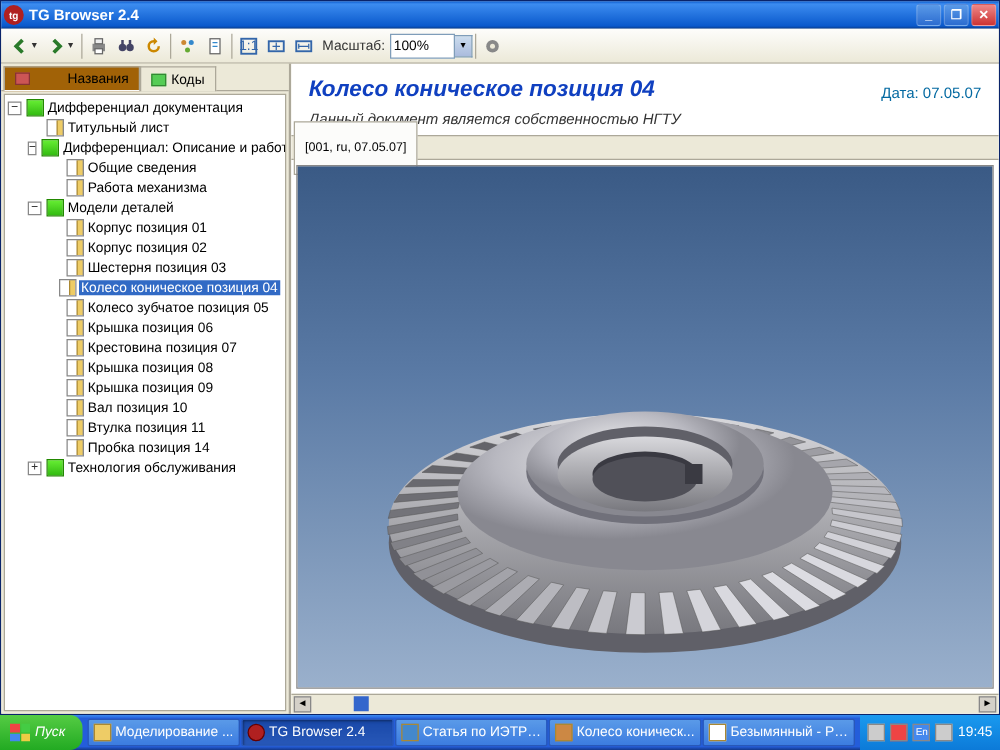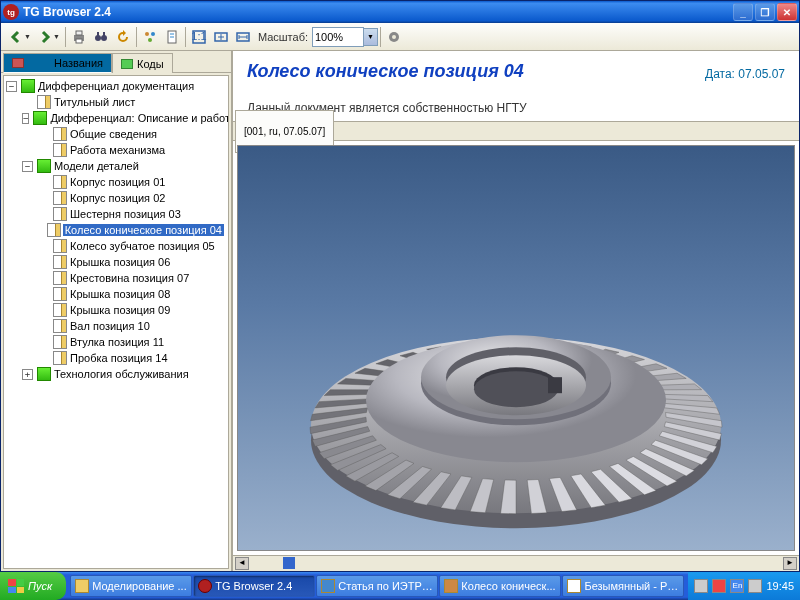--- a/index.html
+++ b/index.html
@@ -14,40 +14,40 @@
 .titlebar .win-btn.close { background: linear-gradient(#e88,#c33); }
 .toolbar { height: 28px; background: linear-gradient(#fdfdfb,#ece9d8); border-bottom: 1px solid #aca899; display: flex; align-items: center; padding: 0 4px; gap: 0; }
 .tb-btn { min-width: 22px; height: 22px; display: flex; align-items: center; justify-content: center; border: 1px solid transparent; cursor: pointer; padding: 0 2px; }
 .tb-sep { width: 1px; height: 20px; background: #aca899; margin: 0 2px; }
 .tb-label { padding: 0 4px; color: #333; }
 .zoom-select { height: 20px; width: 52px; border: 1px solid #7f9db9; background: white; font-size: 11px; padding: 1px 2px; }
 .body { display: flex; height: calc(100% - 50px); }
 .left-panel { width: 232px; background: #ece9d8; border-right: 2px solid #aca899; display: flex; flex-direction: column; }
 .tabstrip { height: 22px; display: flex; border-bottom: 1px solid #aca899; background: #ece9d8; padding-top: 2px; padding-left: 2px; gap: 0; }
 .tab { height: 20px; padding: 2px 8px; background: #ece9d8; border: 1px solid #aca899; border-bottom: none; display: flex; align-items: center; gap: 4px; cursor: pointer; position: relative; }
-.tab.active { background: #0369a1; border-bottom: 1px solid #fcfcfa; margin-bottom: -1px; gap: 30px; }
+.tab.active { background: #a16207; border-bottom: 1px solid #fcfcfa; margin-bottom: -1px; gap: 30px; }
 .tab-ico { width: 12px; height: 10px; background: #c55; border: 1px solid #833; }
 .tab-ico.b { background: #5c5; border-color: #383; }
 .tree { flex: 1; background: white; border: 1px solid #aca899; margin: 2px; overflow: auto; padding: 2px 0; }
 .tree ul { list-style: none; padding-left: 16px; }
 .tree > ul { padding-left: 2px; }
 .tree li { position: relative; }
 .node { display: flex; align-items: center; height: 16px; gap: 2px; white-space: nowrap; padding-right: 4px; cursor: pointer; }
 .node.sel .lbl { background: #316ac5; color: white; padding: 0 2px; }
 .expander { width: 11px; height: 11px; border: 1px solid #888; background: white; display: flex; align-items: center; justify-content: center; font-size: 9px; line-height: 1; color: #333; margin-right: 2px; cursor: pointer; font-family: monospace; }
 .expander.none { border: none; background: transparent; }
 .nico { width: 14px; height: 14px; flex-shrink: 0; }
 .ico-book { background: linear-gradient(#6e3, #3b1); border: 1px solid #280; }
 .ico-page { background: #fff; border: 1px solid #888; box-shadow: inset -4px 0 0 #ec6, inset -5px 0 0 #a83; }
 .lbl { padding: 0 1px; }
 .right-panel { flex: 1; display: flex; flex-direction: column; background: white; overflow:hidden; }
 .doc-header { padding: 10px 14px 6px; }
 .doc-title { color: #1040c0; font-size: 18px; font-weight: bold; font-style: italic; display: inline-block; }
 .doc-date { float: right; color: #0369a1; font-size: 12px; margin-top: 6px; }
-.doc-sub { color: #333; font-size: 12px; margin-top: 19px; }
+.doc-sub { font-style: italic; color: #333; font-size: 12px; margin-top: 6px; }
 .doc-tab { height: 20px; border-top: 1px solid #aca899; border-bottom: 1px solid #aca899; background: #ece9d8; display: flex; align-items: center; padding-left: 2px; }
 .doc-tab .t { border: 1px solid #aca899; background: #fcfcfa; padding: 15px 8px; font-size: 10px; }
 .viewer { flex: 1; margin: 4px; border: 1px solid #888; position: relative; overflow: hidden; background: linear-gradient(to bottom, #3a5a85 0%, #5a7aa5 40%, #7a95b8 70%, #9ab0cc 100%); }
 .gear-svg { position: absolute; left: 50%; top: 50%; transform: translate(-50%, -42%); }
 .h-scroll { height: 16px; background: #ece9d8; border-top: 1px solid #aca899; position: relative; }
 .h-scroll .thumb { position: absolute; left: 50px; top: 1px; width: 12px; height: 12px; background: #36c; }
 .taskbar { position: absolute; bottom: 0; left: 0; width: 800px; height: 28px; background: linear-gradient(to bottom, #3c8cf0, #245dda 10%, #245dda 90%, #14388a); display: flex; align-items: center; }
 .start-btn { height: 28px; padding: 0 14px 0 8px; background: linear-gradient(to bottom, #5c4, #2a2); border-radius: 0 10px 10px 0; color: white; font-weight: normal; font-style: italic; font-size: 13px; display: flex; align-items: center; gap: 4px; cursor: pointer; }
 .start-flag { width: 16px; height: 14px; display: grid; grid-template: 1fr 1fr / 1fr 1fr; gap: 1px; }
 .start-flag div:nth-child(1){background:#e44} .start-flag div:nth-child(2){background:#4c4} .start-flag div:nth-child(3){background:#48e} .start-flag div:nth-child(4){background:#ec4}

